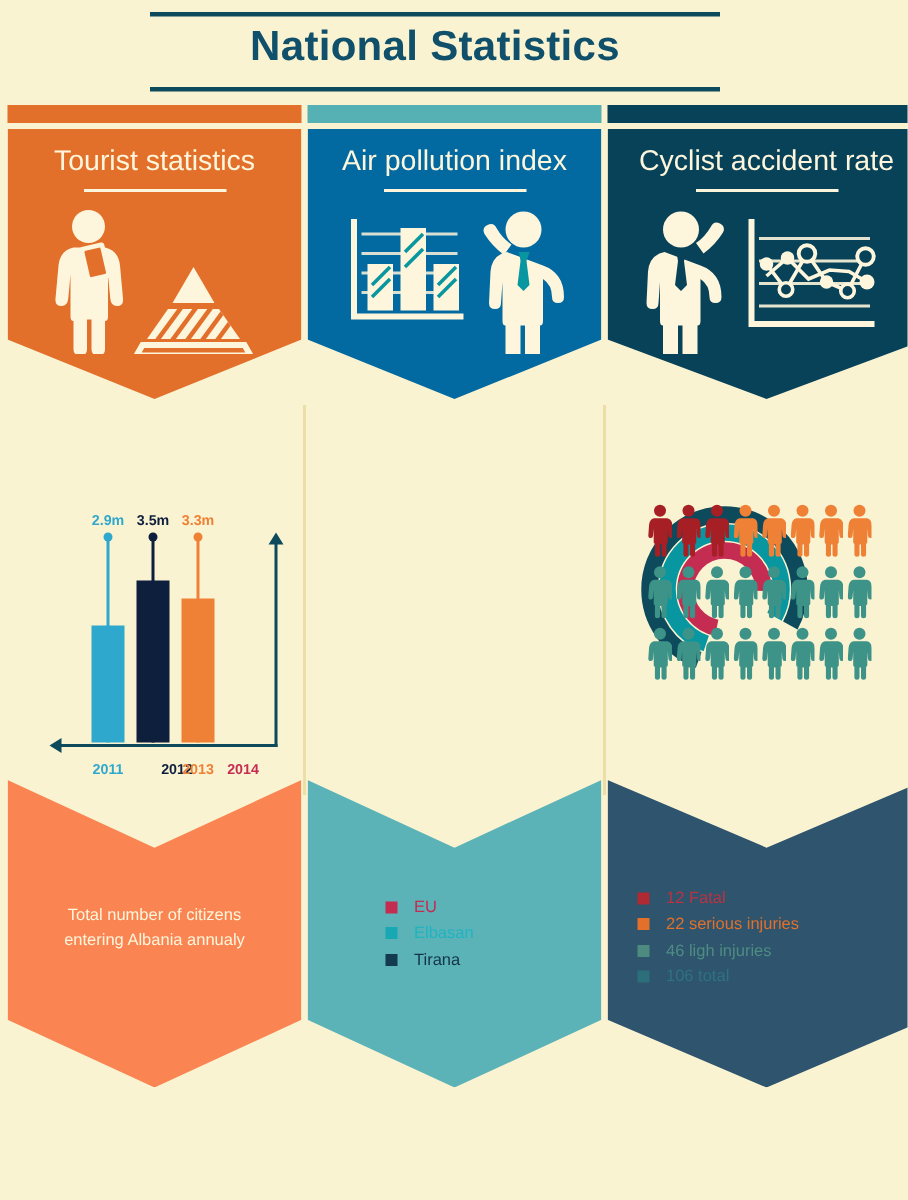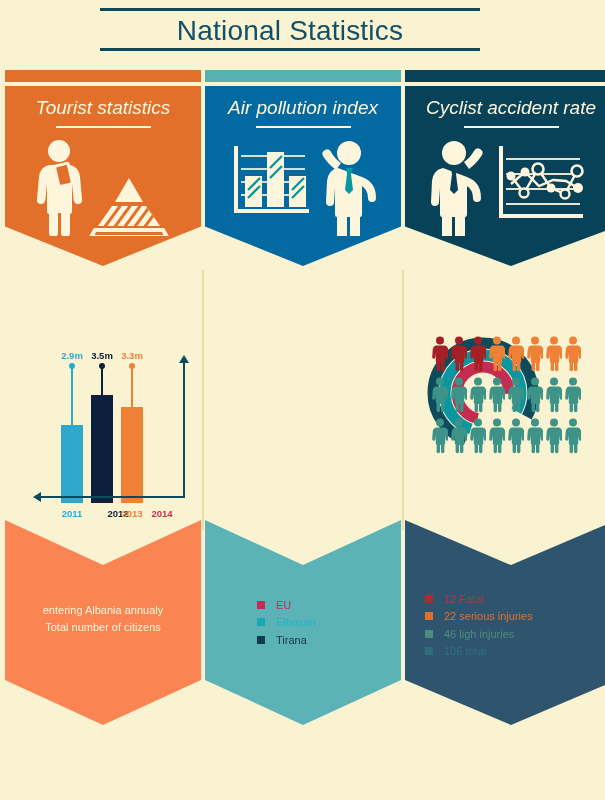--- a/index.html
+++ b/index.html
@@ -31,23 +31,24 @@
   }
   .title-rule {
     height: 3px;
     background: #0d4b5c;
     width: 100%;
   }
   .title-text {
     font-size: 28px;
     color: #10506a;
     letter-spacing: 0.2px;
-    padding: 4px 0 2px 0;
+    padding: 4px 0 12px 0;
     line-height: 1.12;
     white-space: nowrap;
+    font-weight: bold;
   }
 
   
   .col {
     position: absolute;
     top: 0;
     width: 196px;
     height: 800px;
   }
   .col-1 { left: 5px; }
@@ -70,21 +71,20 @@
     height: 12px;
     width: 100%;
   }
   
   .header-block {
     position: absolute;
     top: 86px;
     width: 100%;
     height: 180px;
     clip-path: polygon(0 0, 100% 0, 100% 78%, 50% 100%, 0 78%);
-    font-style: italic;
     -webkit-clip-path: polygon(0 0, 100% 0, 100% 78%, 50% 100%, 0 78%);
   }
   .header-title {
     color: #fdf6dc;
     font-size: 19px;
     text-align: center;
     padding-top: 11px;
     line-height: 1.14;
   }
   .header-underline {
@@ -140,21 +140,21 @@
   
   .barchart {
     position: absolute;
     left: 28px;
     top: 318px;
     width: 160px;
     height: 205px;
   }
   .bar-item {
     position: absolute;
-    bottom: 20px;
+    bottom: 28px;
     width: 22px;
   }
   .bar-label {
     position: absolute;
     bottom: 0;
     left: 50%;
     transform: translateX(-50%);
     font-size: 9.5px;
     white-space: nowrap;
     font-weight: bold;
@@ -330,22 +330,22 @@
       <div class="axis-y-arrow"></div>
 
       <div class="year-label" style="left:39px;color:#2fa8cd">2011</div>
       <div class="year-label" style="left:85px;color:#0d1f3c">2012</div>
       <div class="year-label" style="left:99px;color:#ef8136">2013</div>
       <div class="year-label" style="left:129px;color:#c52c52">2014</div>
     </div>
 
     <div class="bottom-block" style="background:#fa8552">
       <div class="caption">
+        <div>Total number of citizens</div>
         <div>entering Albania annualy</div>
-        <div>Total number of citizens</div>
       </div>
     </div>
   </div>
 
   <div class="col col-2">
     <div class="accent" style="background:#56b1b5"></div>
     <div class="header-block" style="background:#0369a1">
       <div class="header-title">Air pollution index</div>
       <div class="header-underline"></div>
       <div class="header-icons">

